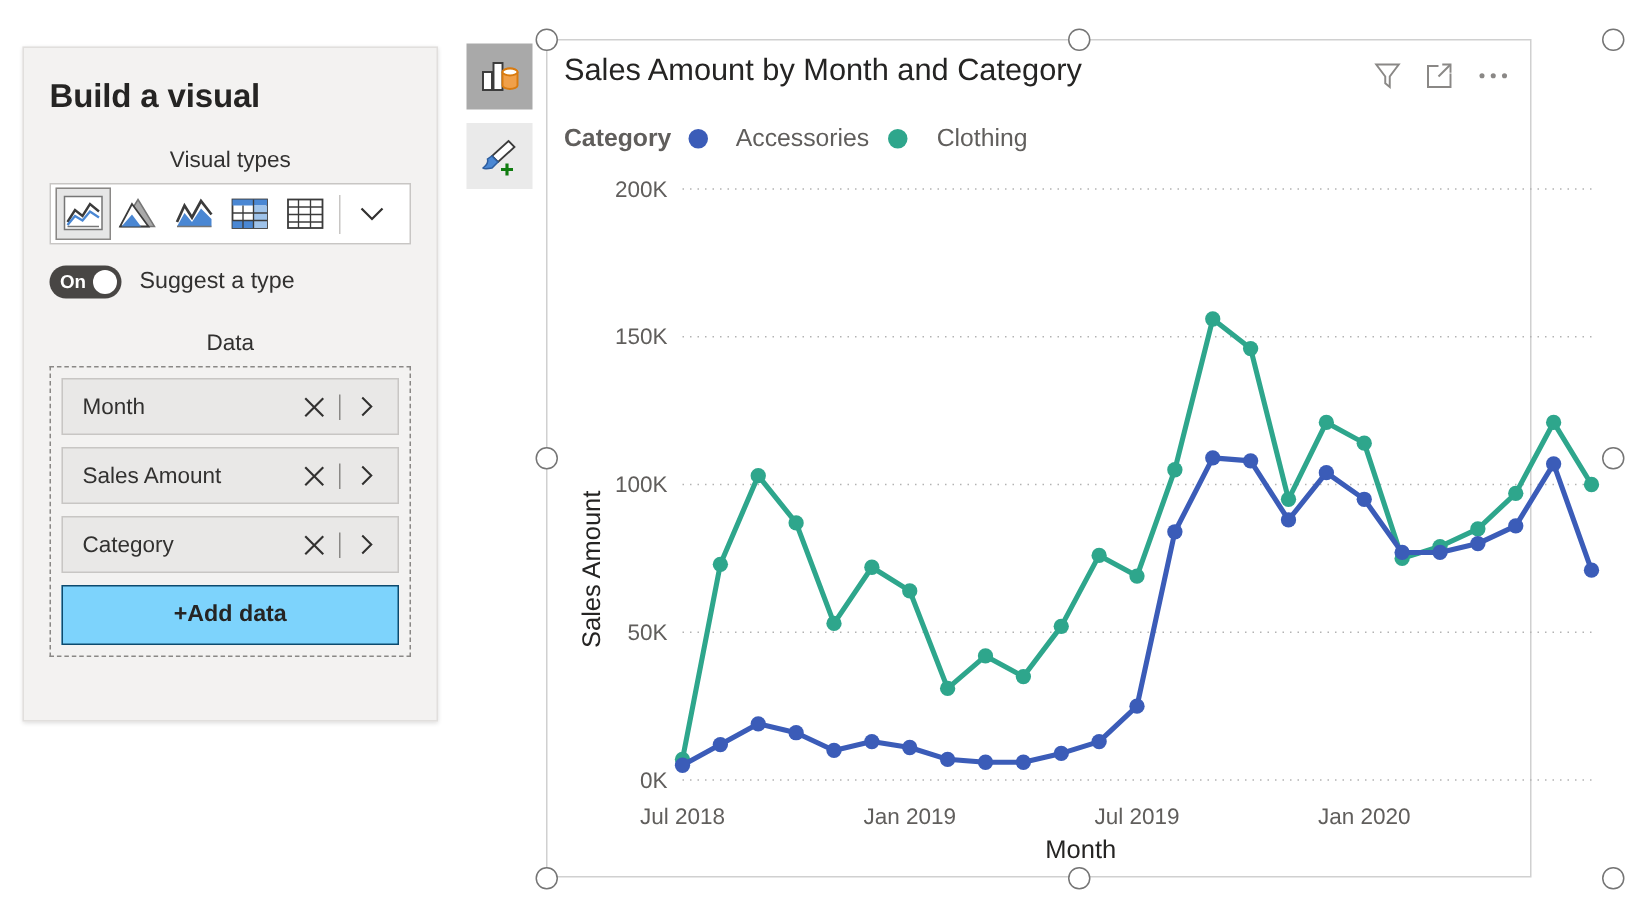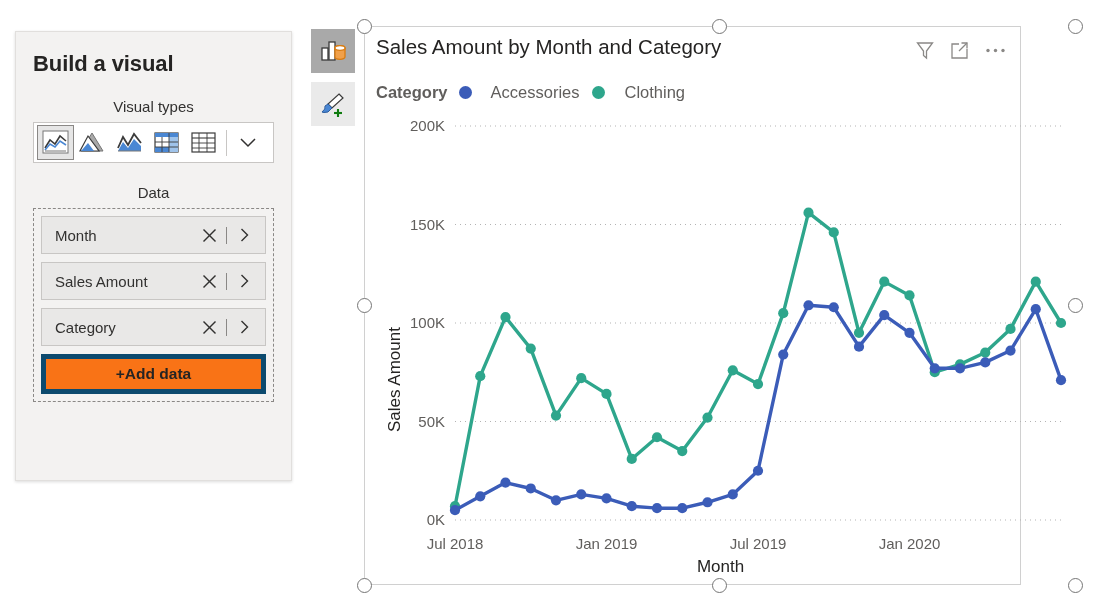--- a/index.html
+++ b/index.html
@@ -65,21 +65,21 @@
   .field-pill {
     height: 38px; background: #e9e8e7; border: 1px solid #c8c6c4;
     display: flex; align-items: center; padding: 0 10px 0 13px;
     margin-bottom: 8px; cursor: pointer;
   }
   .field-name { font-size: 15px; color: #323130; flex: 1; }
   .pill-x { width: 22px; display:flex; align-items:center; justify-content:center; cursor:pointer; }
   .pill-div { width: 1px; height: 17px; background: #8a8886; margin: 0 6px; }
   .pill-chev { width: 22px; display:flex; align-items:center; justify-content:center; cursor:pointer; }
   .add-data-btn {
-    height: 40px; background: #f97316; border: 5px solid #0c4a6e;
+    height: 40px; background: #7dd3fc; border: 1px solid #0c4a6e;
     display: flex; align-items: center; justify-content: center;
     font-size: 15.5px; font-weight: bold; color: #252423; cursor: pointer;
   }
 
   
   .rail { position: absolute; left: 311px; top: 29px; width: 46px; }
   .rail-btn {
     width: 44px; height: 44px; display: flex; align-items: center; justify-content: center;
     cursor: pointer; margin-bottom: 9px;
   }
@@ -183,20 +183,27 @@
         </svg>
       </div>
       <div class="vt-sep"></div>
       <div class="vt-chev">
         <svg width="16" height="10" viewBox="0 0 16 10">
           <polyline points="1,1 8,8 15,1" fill="none" stroke="#323130" stroke-width="1.5"></polyline>
         </svg>
       </div>
     </div>
 
+    <div class="toggle-row">
+      <div class="toggle">
+        <span class="toggle-text">On</span>
+        <span class="toggle-knob"></span>
+      </div>
+      <span class="toggle-label">Suggest a type</span>
+    </div>
 
     <div class="section-label">Data</div>
 
     <div class="data-well">
       <div class="field-pill">
         <span class="field-name">Month</span>
         <span class="pill-x">
           <svg width="15" height="15" viewBox="0 0 15 15">
             <line x1="1.5" y1="1.5" x2="13.5" y2="13.5" stroke="#323130" stroke-width="1.4"></line>
             <line x1="13.5" y1="1.5" x2="1.5" y2="13.5" stroke="#323130" stroke-width="1.4"></line>

